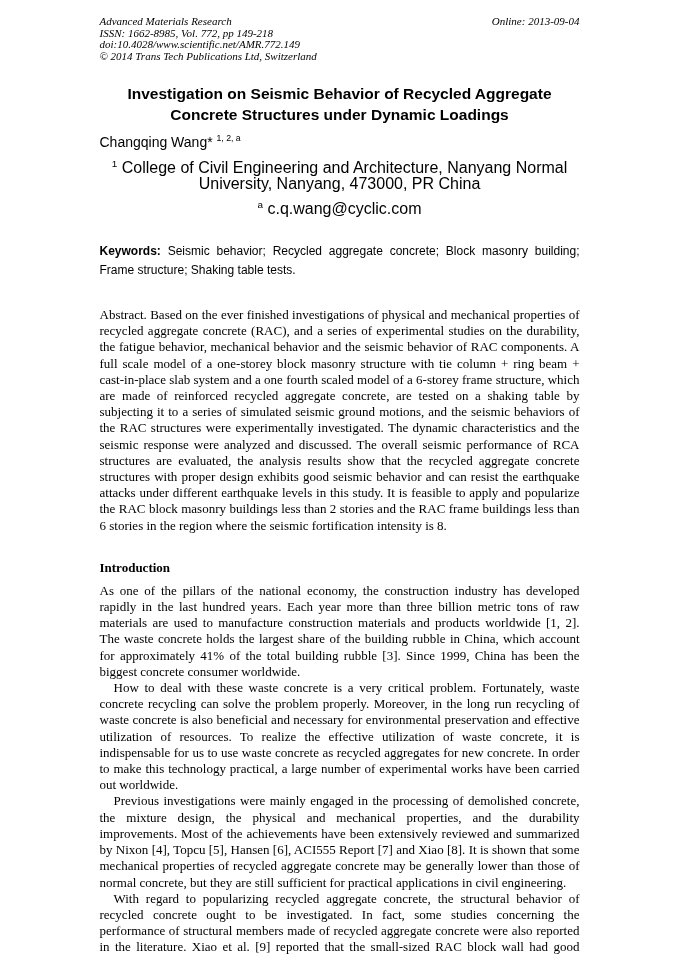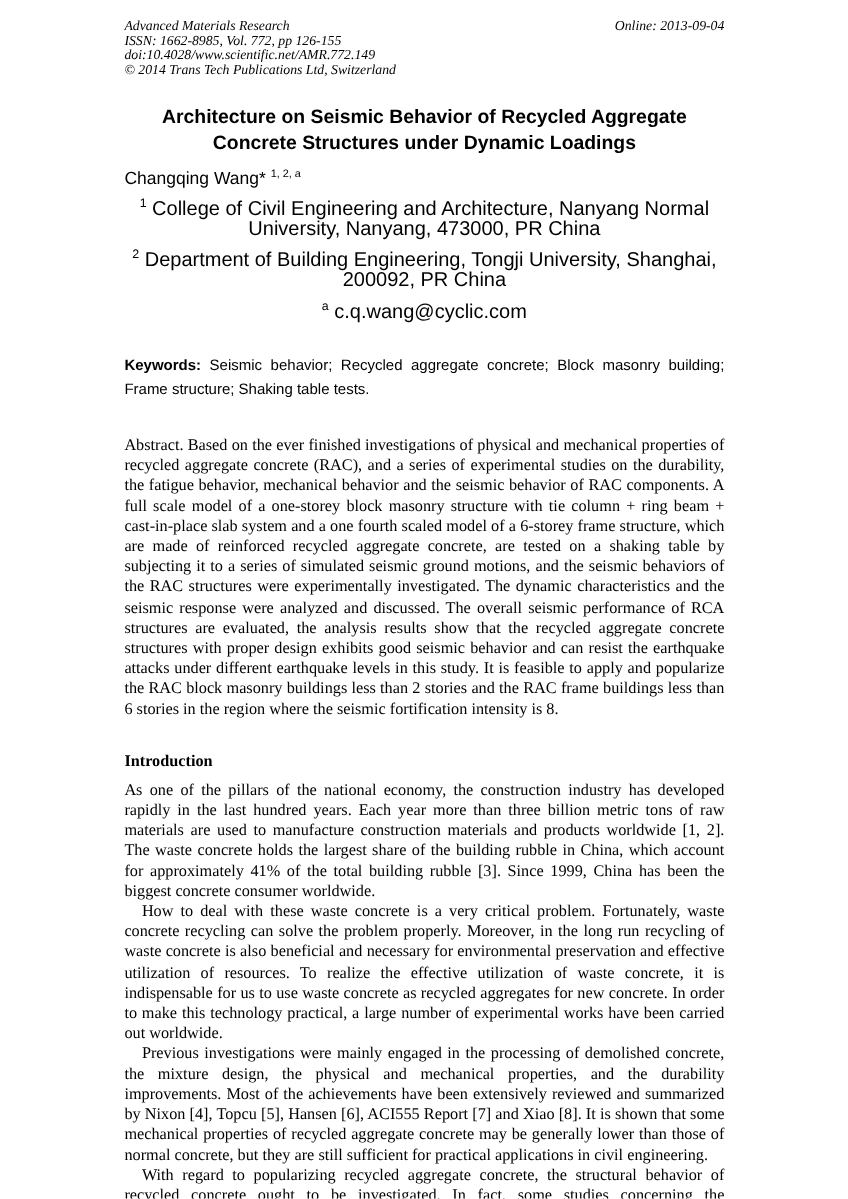--- a/index.html
+++ b/index.html
@@ -83,32 +83,31 @@
 </head>
 <body>
 
 <div class="page">
 
   <header class="paper-header">
     <div class="header-row">
       <span>Advanced Materials Research</span>
       <span>Online: 2013-09-04</span>
     </div>
-    <div>ISSN: 1662-8985, Vol. 772, pp 126-155</div>
+    <div>ISSN: 1662-8985, Vol. 772, pp 149-218</div>
     <div>doi:10.4028/www.scientific.net/AMR.772.149</div>
     <div>© 2014 Trans Tech Publications Ltd, Switzerland</div>
   </header>
 
-  <h1 class="paper-title">Architecture on Seismic Behavior of Recycled Aggregate Concrete Structures under Dynamic Loadings</h1>
+  <h1 class="paper-title">Investigation on Seismic Behavior of Recycled Aggregate Concrete Structures under Dynamic Loadings</h1>
 
   <div class="author-line"><span>Changqing Wang*</span> <sup>1, 2, a</sup></div>
 
   <div class="affiliation affiliation-1"><sup>1</sup> <span>College of Civil Engineering and Architecture, Nanyang Normal University, Nanyang, 473000, PR China</span></div>
 
-  <div class="affiliation affiliation-2"><sup>2</sup> <span>Department of Building Engineering, Tongji University, Shanghai, 200092, PR China</span></div>
 
   <div class="email-line"><sup>a</sup> <span>c.q.wang@cyclic.com</span></div>
 
   <p class="keywords"><b>Keywords:</b> <span>Seismic behavior; Recycled aggregate concrete; Block masonry building; Frame structure; Shaking table tests.</span></p>
 
   <p class="abstract"><b>Abstract.</b> <span>Based on the ever finished investigations of physical and mechanical properties of recycled aggregate concrete (RAC), and a series of experimental studies on the durability, the fatigue behavior, mechanical behavior and the seismic behavior of RAC components. A full scale model of a one-storey block masonry structure with tie column + ring beam + cast-in-place slab system and a one fourth scaled model of a 6-storey frame structure, which are made of reinforced recycled aggregate concrete, are tested on a shaking table by subjecting it to a series of simulated seismic ground motions, and the seismic behaviors of the RAC structures were experimentally investigated. The dynamic characteristics and the seismic response were analyzed and discussed. The overall seismic performance of RCA structures are evaluated, the analysis results show that the recycled aggregate concrete structures with proper design exhibits good seismic behavior and can resist the earthquake attacks under different earthquake levels in this study. It is feasible to apply and popularize the RAC block masonry buildings less than 2 stories and the RAC frame buildings less than 6 stories in the region where the seismic fortification intensity is 8.</span></p>
 
   <h2 class="section-heading">Introduction</h2>
 
   <p class="body-par first">As one of the pillars of the national economy, the construction industry has developed rapidly in the last hundred years. Each year more than three billion metric tons of raw materials are used to manufacture construction materials and products worldwide [1, 2]. The waste concrete holds the largest share of the building rubble in China, which account for approximately 41% of the total building rubble [3]. Since 1999, China has been the biggest concrete consumer worldwide.</p>

